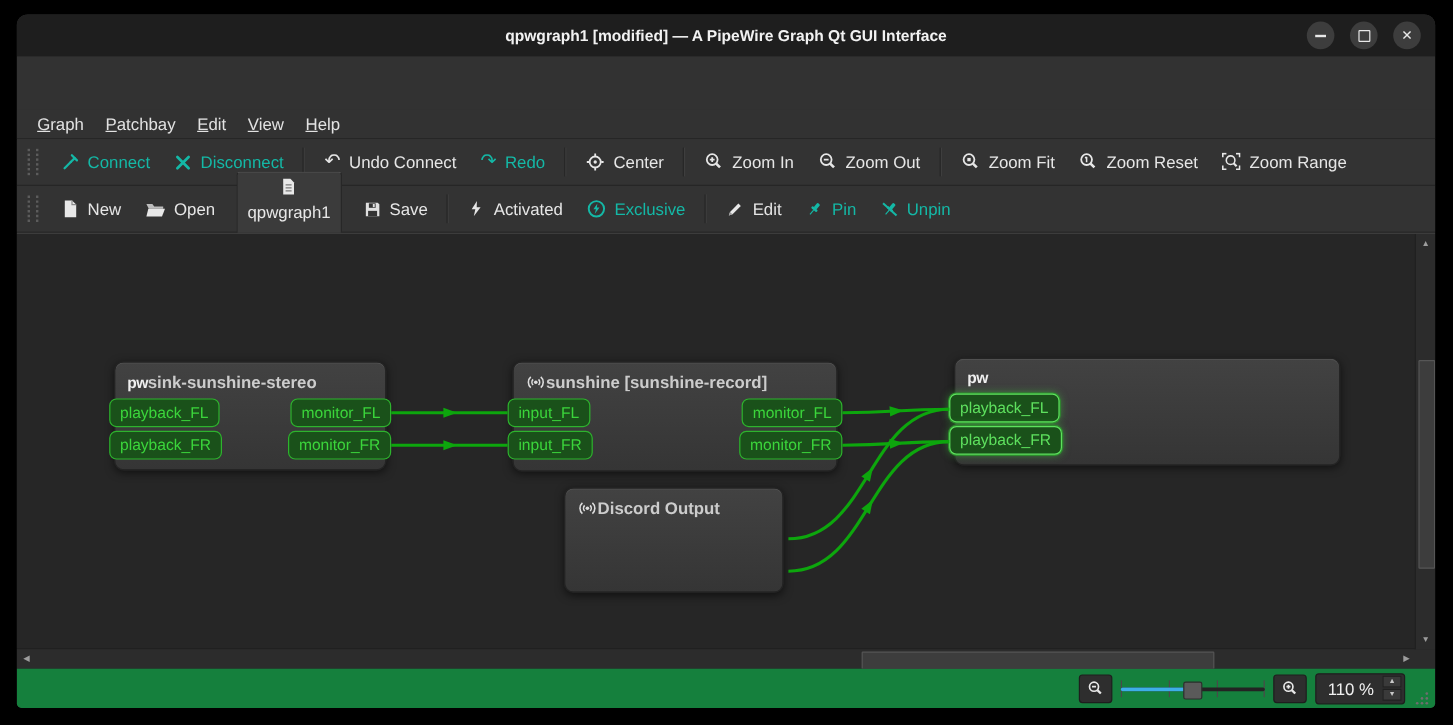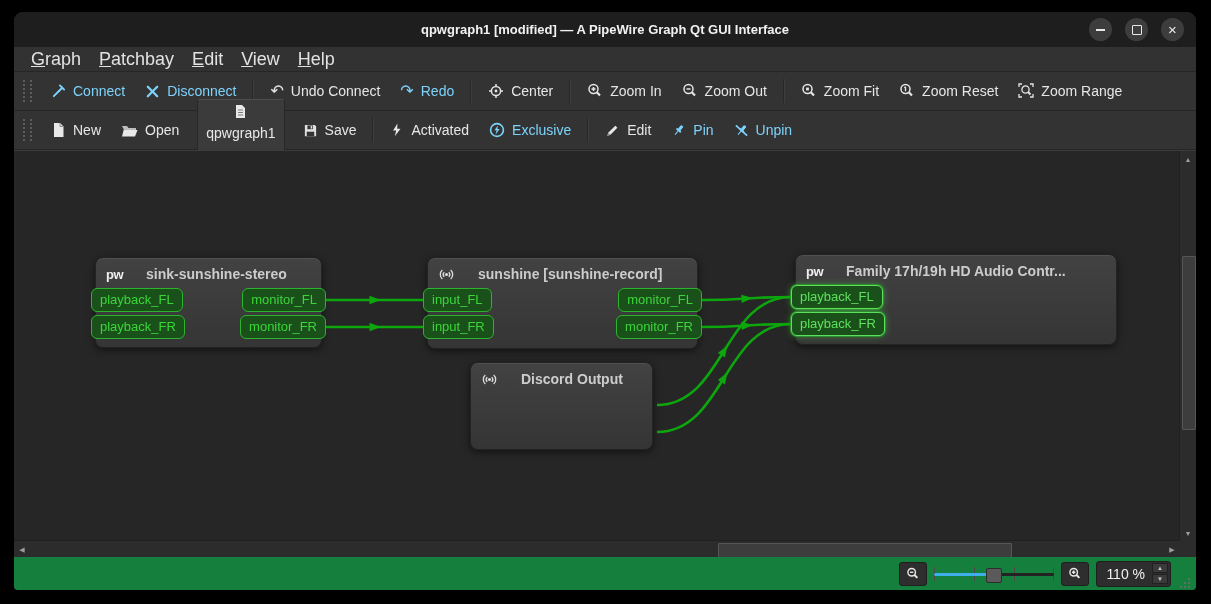--- a/index.html
+++ b/index.html
@@ -11,47 +11,47 @@
   .titlebar{height:35px;flex:0 0 35px;background:#1e1e1e;position:relative;
     display:flex;align-items:center;justify-content:center;}
   .title-text{color:#f2f2f2;font-size:13px;font-weight:bold;}
   .winbtns{position:absolute;right:12px;top:6px;display:flex;gap:13px;}
   .winbtn{width:23px;height:23px;border-radius:50%;background:#3d3d3d;color:#e8e8e8;
     display:flex;align-items:center;justify-content:center;font-size:12px;line-height:1;}
   .glyph-min{width:9px;height:2px;background:#e8e8e8;display:block;}
   .glyph-max{width:8px;height:8px;border:1.5px solid #e8e8e8;display:block;border-radius:1px;}
   
   .menubar{height:24px;flex:0 0 24px;background:#323232;display:flex;align-items:center;
-    padding-left:8px;font-size:18px;color:#e2e2e2;border-bottom:1px solid #262626;}
+    padding-left:8px;font-size:14px;color:#e2e2e2;border-bottom:1px solid #262626;margin-top:44px;}
   .menu-item{padding:2px 9px;}
   .mkey{text-decoration:underline;}
   
   .toolbar{height:38px;flex:0 0 38px;background:#333333;display:flex;align-items:center;
     border-bottom:1px solid #262626;padding-left:4px;font-size:14px;}
   .grip{width:5px;height:22px;border-left:2px dotted #5c5c5c;border-right:2px dotted #5c5c5c;
     margin:0 9px 0 5px;}
   .tbtn{display:flex;align-items:center;gap:7px;padding:5px 10px;color:#e6e6e6;white-space:nowrap;}
-  .tbtn.disabled{color:#7dd3fc;}
+  .tbtn.disabled{color:#14b8a6;}
   .tsep{width:0;height:24px;border-left:1px solid #272727;border-right:1px solid #3e3e3e;margin:0 6px;}
   .ticon{display:flex;align-items:center;}
   .tglyph{font-size:16px;line-height:1;}
   
   .combo{display:flex;align-items:center;gap:6px;background:#3b3b3b;border:1px solid #272727;
     border-top-color:#4d4d4d;border-radius:3px;padding:4px 8px;margin:0 8px;color:#e8e8e8;flex-direction:column;}
   .combo-arrow{font-size:9px;color:#b8b8b8;margin-left:3px;}
   
   .canvas-wrap{flex:1 1 auto;position:relative;background:#262626;border-top:1px solid #3c3c3c;overflow:hidden;}
   .graph{position:absolute;left:0;top:0;right:16px;bottom:16px;overflow:hidden;}
   .wires{position:absolute;left:0;top:0;width:100%;height:100%;overflow:visible;}
   .wire{fill:none;stroke:var(--wire);stroke-width:2.6px;}
   .wire-arrow{fill:var(--wire);stroke:none;}
   .node{position:absolute;background:linear-gradient(#424242,#353535);
     border:1px solid #232323;border-radius:8px;
     box-shadow:0 2px 7px rgba(0,0,0,.55), inset 0 1px 0 rgba(255,255,255,.08);}
-  .node-header{display:flex;align-items:center;gap:23px;padding:8px 10px 5px 10px;}
+  .node-header{display:flex;align-items:center;gap:0;padding:8px 10px 5px 10px;}
   .node-title{color:#cccccc;font-weight:bold;font-size:14px;white-space:nowrap;overflow:hidden;}
   .node-icon{color:#efefef;display:flex;align-items:center;}
   .pw-glyph{font-weight:bold;font-size:13px;letter-spacing:-0.5px;}
   .node-body{display:flex;justify-content:space-between;padding:1px 0 8px 0;}
   .ports{display:flex;flex-direction:column;gap:3px;}
   .ports.in{align-items:flex-start;margin-left:-5px;}
   .ports.out{align-items:flex-end;margin-right:-5px;margin-left:auto;}
   .port{font-size:13px;line-height:1;padding:4px 8px 5px 8px;border-radius:6px;
     background:var(--port-bg);border:1px solid var(--port-border);color:var(--port-text);
     white-space:nowrap;}
@@ -349,21 +349,20 @@
               <div class="port out">monitor_FL</div>
               <div class="port out">monitor_FR</div>
             </div>
           </div>
         </div>
         <div class="node" style="left: 781px; top: 103px; width: 320px; min-height: 88px;">
           <div class="node-header">
             <span class="node-icon">
               <span class="pw-glyph">pw</span>
             </span>
-            <span class="node-title">Family 17h/19h HD Audio Contr...</span>
           </div>
           <div class="node-body">
             <div class="ports in">
               <div class="port in hl">playback_FL</div>
               <div class="port in hl">playback_FR</div>
             </div>
             <div class="ports out"></div>
           </div>
         </div>
         <div class="node" style="left: 456px; top: 211px; width: 181px; min-height: 86px;">

